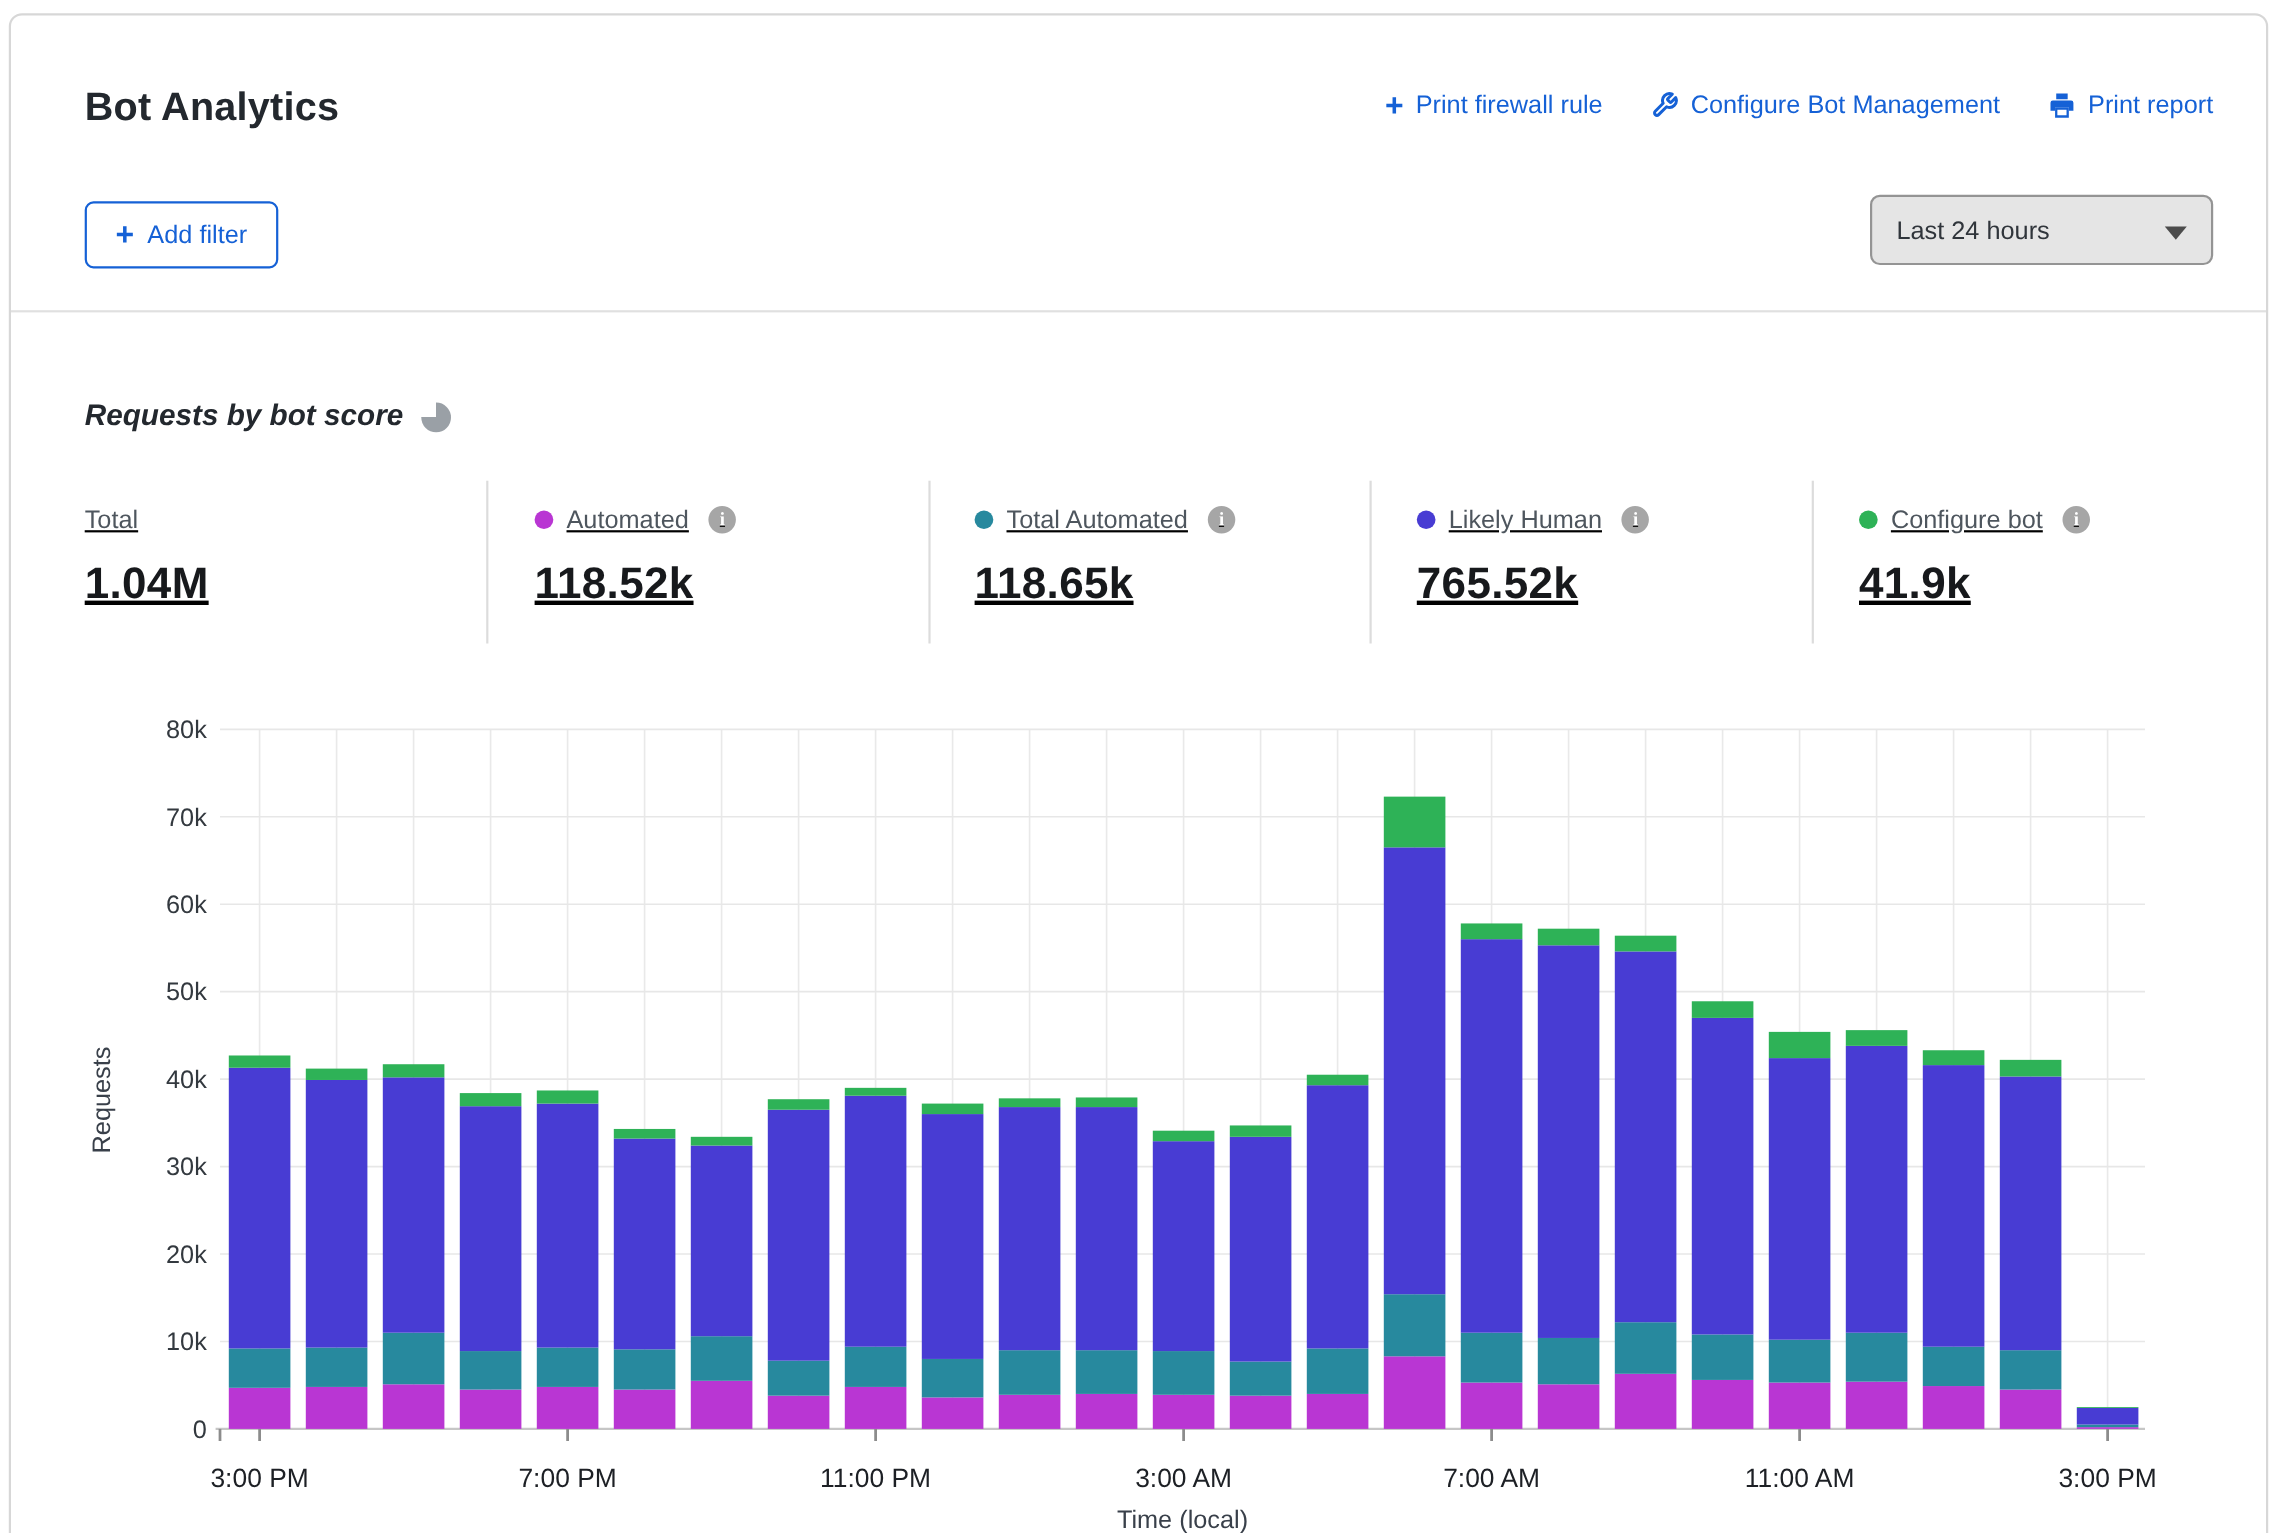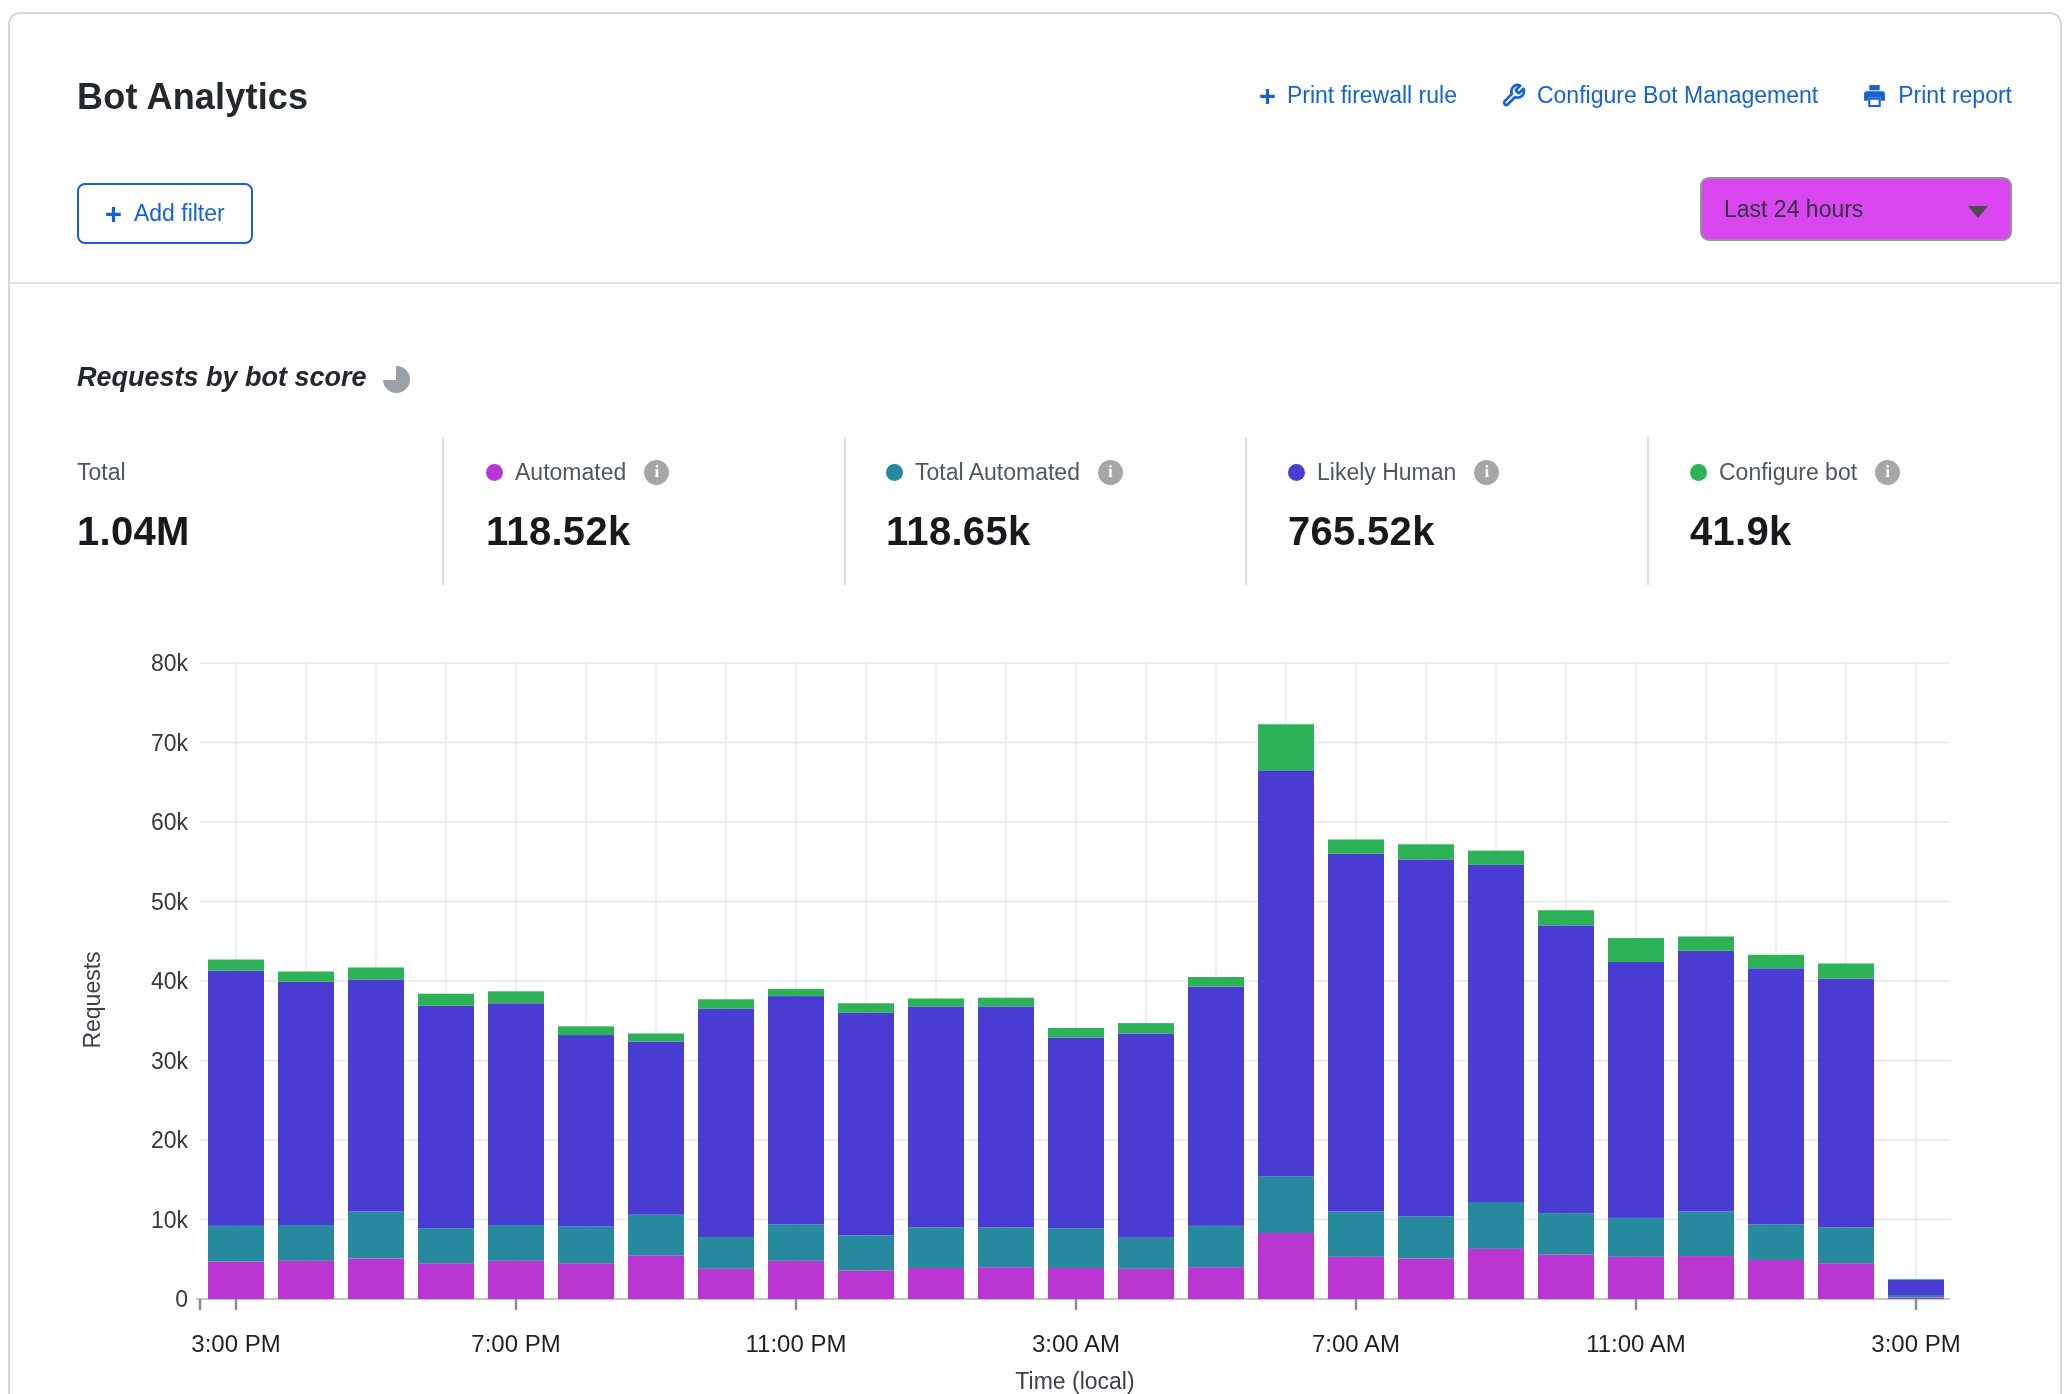--- a/index.html
+++ b/index.html
@@ -30,41 +30,41 @@
   .plus-glyph{font-size:29px;font-weight:600;line-height:20px;}
   .btn-add-filter{
     position:absolute;left:77px;top:183px;height:61px;padding:0 26px;
     display:flex;align-items:center;gap:12px;box-sizing:border-box;
     border:2px solid #1561d6;border-radius:8px;background:#fff;
     color:#1561d6;font-size:23px;cursor:pointer;
   }
   .dropdown{
     position:absolute;left:1700px;top:177px;width:312px;height:64px;
     box-sizing:border-box;border:2px solid #949494;border-radius:9px;
-    background:#d946ef;display:flex;align-items:center;cursor:pointer;
+    background:#e5e5e5;display:flex;align-items:center;cursor:pointer;
   }
   .dropdown-value{margin-left:22px;font-size:23px;color:#30353b;}
   .caret-down{
     position:absolute;right:22px;top:27px;width:0;height:0;
     border-left:10px solid transparent;border-right:10px solid transparent;
     border-top:12px solid #4c4c4c;
   }
   .section-title{
     position:absolute;left:77px;top:362px;display:flex;align-items:center;gap:16px;font-style:italic;
   }
   .section-title-text{font-size:27px;font-weight:700;color:#23282e;}
   .pie-icon{
     width:27px;height:27px;border-radius:50%;
     background:conic-gradient(#9aa0a6 0deg 270deg,#ffffff 270deg 360deg);
     position:relative;top:2px;
   }
   .stat-divider{
     position:absolute;top:437px;height:148px;width:2px;background:#dcdcdc;
   }
-  .stat-col{position:absolute;top:458px;}
+  .stat-col{position:absolute;top:458px;text-decoration:underline;}
   .stat-head{display:flex;align-items:center;gap:12px;height:28px;}
   .stat-dot{width:17px;height:17px;border-radius:50%;flex:0 0 auto;}
   .stat-label{font-size:23px;color:#4e565e;}
   .info-icon{
     width:25px;height:25px;border-radius:50%;background:#a6a6a6;
     color:#ffffff;display:flex;align-items:center;justify-content:center;
     font-family:"Liberation Serif", serif;font-size:17px;font-weight:700;
     margin-left:6px;flex:0 0 auto;
   }
   .stat-value{

